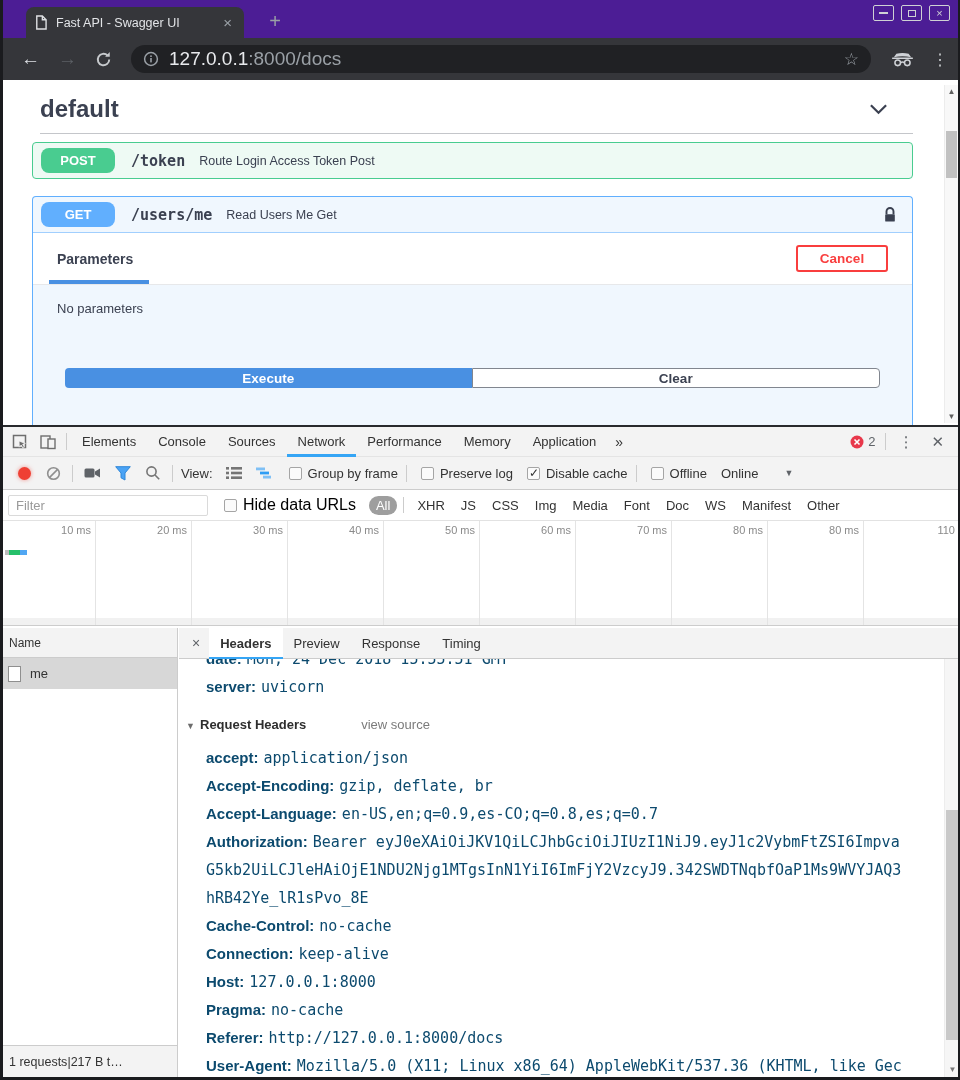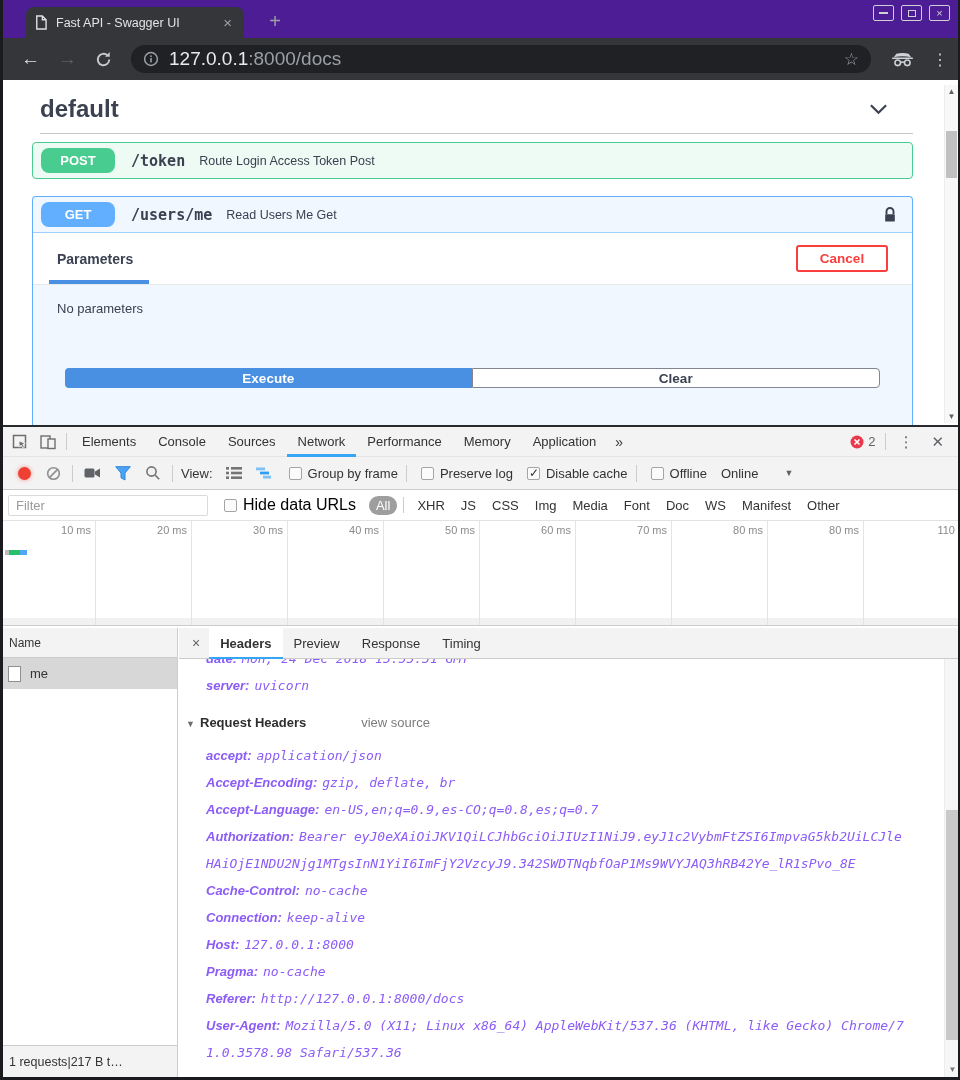--- a/index.html
+++ b/index.html
@@ -123,21 +123,21 @@
 .req-label { font-size:13px; color:#333; }
 .dt-left-footer { position:absolute; left:0; right:0; bottom:0; height:32px; background:#f3f3f3; border-top:1px solid #ccc;
                   display:flex; align-items:center; padding-left:9px; font-size:12.5px; color:#333; }
 
 .dt-right { position:absolute; left:179px; top:201px; right:0; bottom:0; background:#fff; overflow:hidden; }
 .dt-subtabs { height:31px; background:#f3f3f3; border-bottom:1px solid #ccc; display:flex; align-items:center; padding-left:4px; }
 .sub-close { color:#5f6368; font-size:14px; padding:0 9px; }
 .subtab { height:31px; line-height:31px; padding:0 11px; font-size:13px; color:#333; }
 .subtab.active { background:#fff; box-shadow:inset 0 -2px 0 0 #35a5f5; font-weight:bold; }
 .dt-content { position:absolute; left:0; right:16px; top:31px; bottom:0; overflow:hidden; padding:0 36px 0 27px; }
-.hl { line-height:27px; font-size:13px; color:#8b5cf6; word-break:break-all;font-style:italic; }
+.hl { line-height:27px; font-size:15px; color:#0c4a6e; word-break:break-all; }
 .hl.clipped { margin-top:-14px; }
 .hl b { font-weight:bold; margin-right:5px; }
 .hl .val { font-family:"DejaVu Sans Mono",monospace; }
 .section-hl { margin:10px 0 4px -20px; line-height:27px; font-size:13px; color:#2e2e2e; }
 .tri { display:inline-block; width:14px; font-size:9px; color:#6d6d6d; }
 .sec-title { font-weight:bold; }
 .view-source { color:#7b7b7b; margin-left:55px; }
 .dt-scroll { position:absolute; right:0; top:31px; bottom:0; width:16px; background:#f6f6f6; border-left:1px solid #ededed; }
 .dt-thumb { position:absolute; left:1px; right:1px; top:151px; height:230px; background:#c9c9c9; }
 .dt-scroll-down { position:absolute; bottom:3px; left:0; width:100%; text-align:center; font-size:8px; color:#777; }

